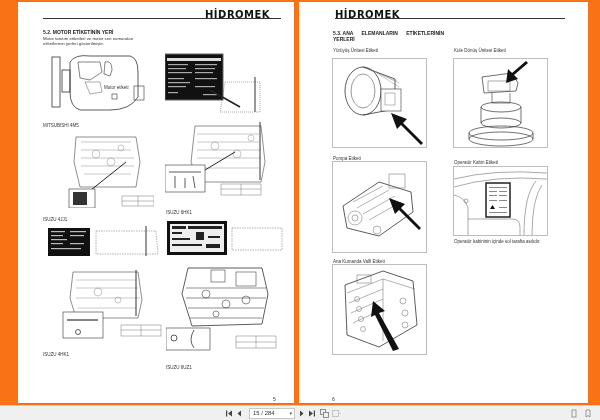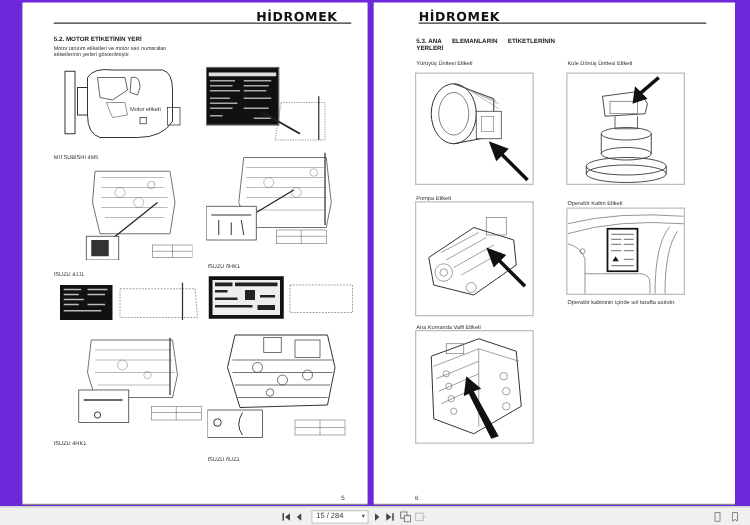--- a/index.html
+++ b/index.html
@@ -1,18 +1,18 @@
 <!DOCTYPE html>
 <html><head>
 <meta charset="utf-8">
 <style>
   * { box-sizing: border-box; margin: 0; padding: 0; }
   html, body { width: 600px; height: 420px; overflow: hidden; }
   body { background: #a8a8a8; font-family: "Liberation Sans", sans-serif; position: relative; }
-  .viewer { position: absolute; left: 0; top: 0; width: 600px; height: 405px; background: #6d28d9; }
+  .viewer { position: absolute; left: 0; top: 0; width: 600px; height: 405px; background: #f97316; }
   .page { position: absolute; top: 2px; height: 401px; background: #ffffff; box-shadow: 0 1px 0 #8a8a8a; overflow: hidden; }
   .page.left { left: 18px; width: 276px; }
   .page.right { left: 299px; width: 289px; }
   .logo { position: absolute; top: 7px; font-weight: bold; font-size: 10px; letter-spacing: 0.5px; color: #111; font-family: "DejaVu Sans", sans-serif; }
   .page.left .logo { left: 187px; }
   .page.right .logo { left: 36px; }
   .hr { position: absolute; top: 16px; height: 1px; background: #333; }
   .page.left .hr { left: 25px; width: 238px; }
   .page.right .hr { left: 36px; width: 230px; }
   .sec-title { position: absolute; font-size: 5px; font-weight: bold; color: #222; }

